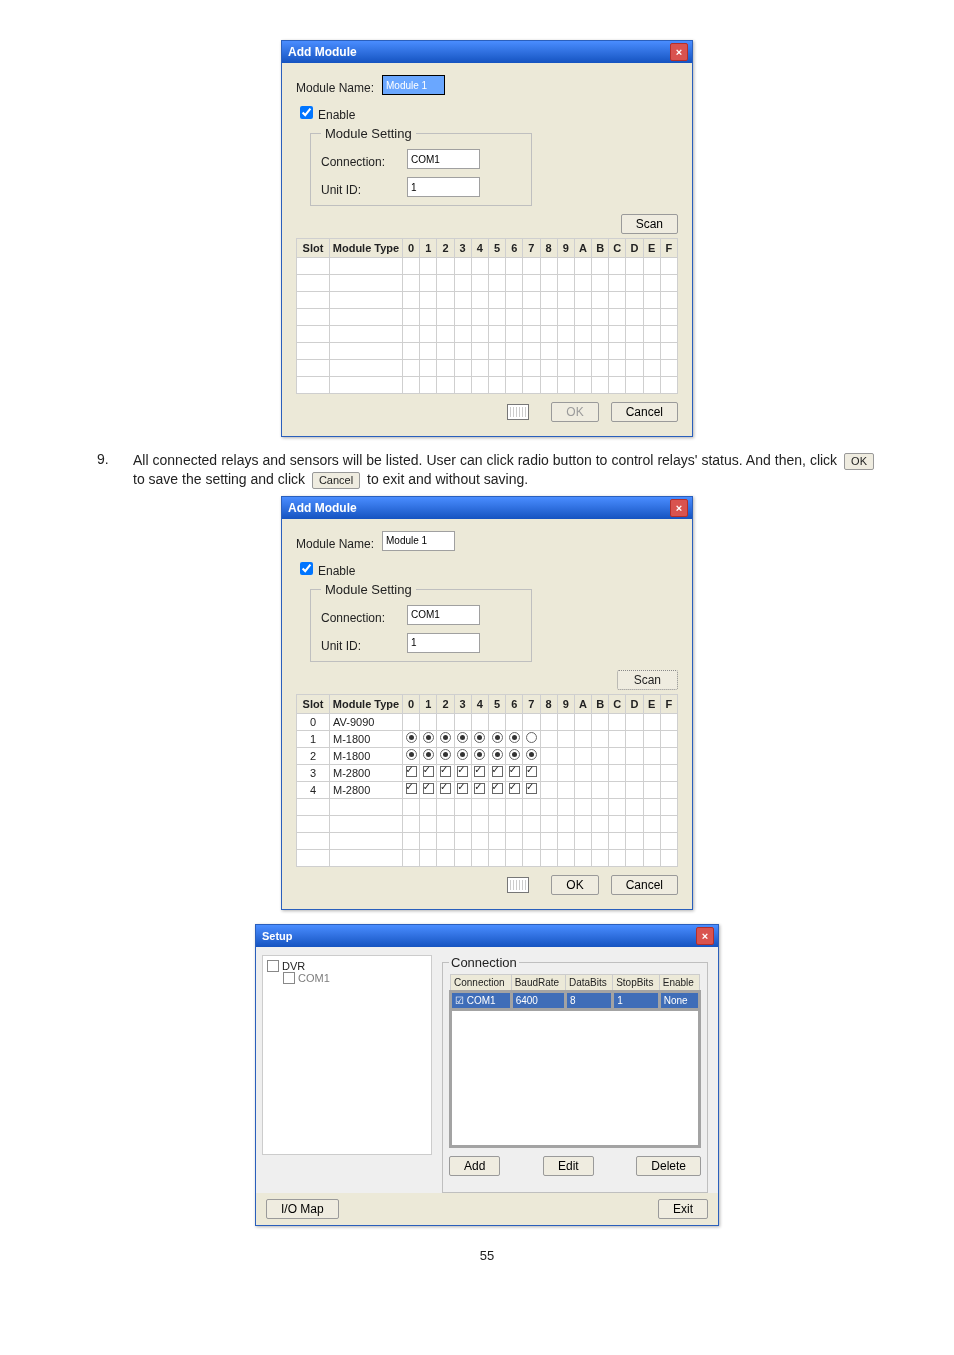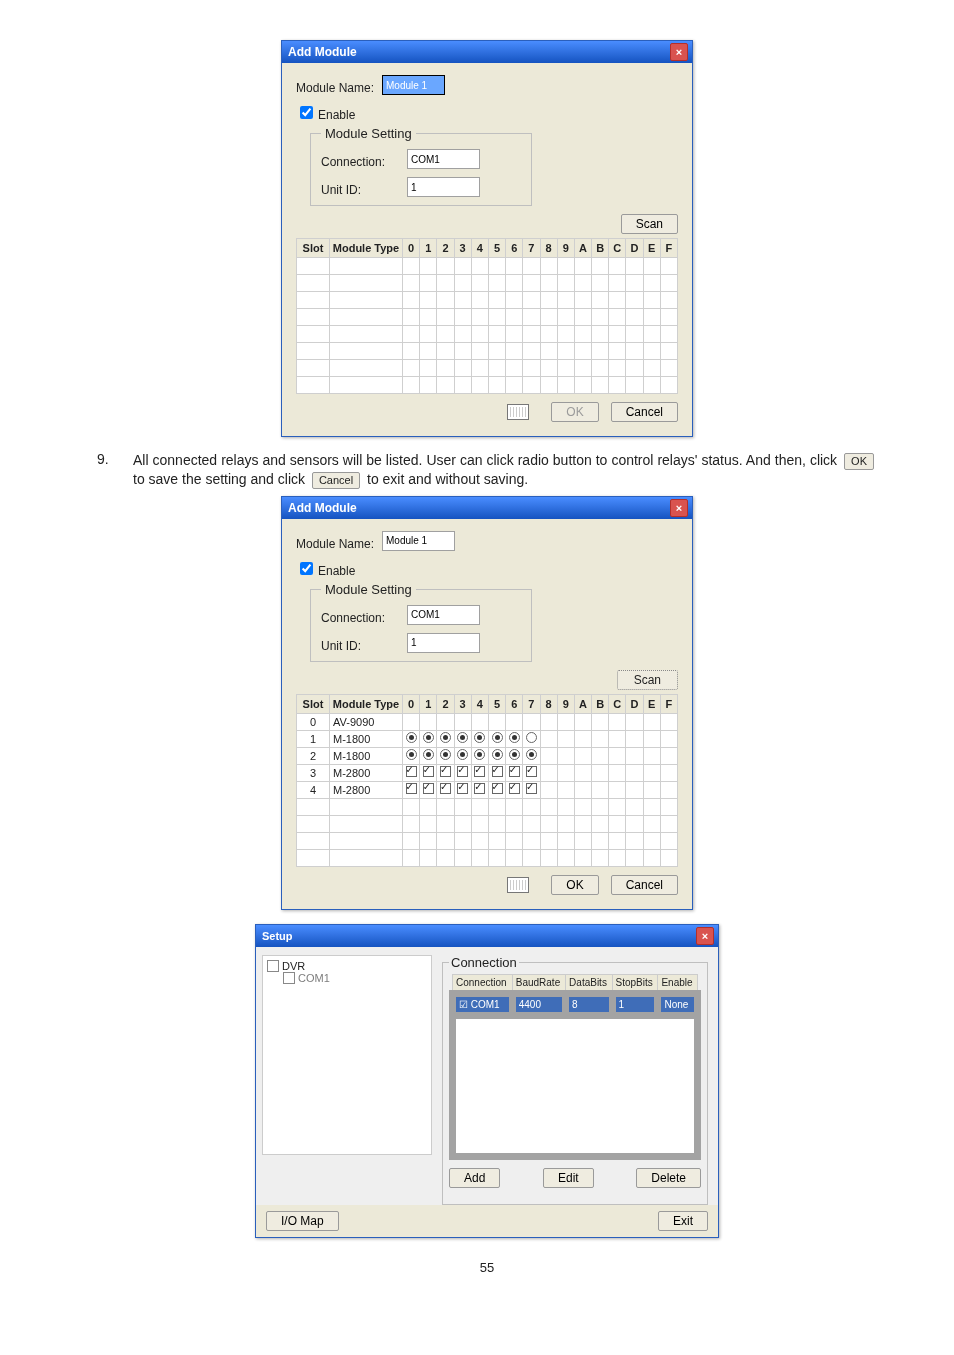--- a/index.html
+++ b/index.html
@@ -39,21 +39,21 @@
   .setup{width:462px;margin:0 auto}
   .setup .dialog-title{font-size:11px}
   .setup .sbody{display:flex;background:#efefef}
   .tree{width:160px;background:#fff;border:1px solid #ccc;margin:8px 6px;height:190px;font-size:11px;padding:4px}
   .tree .root{display:flex;align-items:center;gap:3px}
   .tree .com{margin-left:16px;color:#7d7d7d;display:flex;align-items:center;gap:3px}
   .conn{flex:1;margin:8px 8px 0 2px}
   .conn fieldset{border:1px solid #bfbfbf;padding:4px 6px 8px}
   .conn table{width:100%;border-collapse:collapse;font-size:10px}
   .conn th{background:#ece9d8;border:1px solid #ccc;padding:2px 3px;font-weight:normal;text-align:left}
-  .conn td{border:7px solid #a3a3a3;background:#3f6db8;color:#fff;padding:2px 3px}
+  .conn td{border:3px solid #a3a3a3;background:#3f6db8;color:#fff;padding:2px 3px}
   .conn .emptyrows td{background:#fff;height:130px}
   .conn .sel td:first-child{background:#3f6db8;color:#fff}
   .conn .sel td:first-child .chkmark{color:#fff}
   .setup-btns{display:flex;gap:16px;justify-content:space-between;margin:8px 0}
   .setup-footer{display:flex;justify-content:space-between;padding:6px 10px;background:#ece9d8}
   .pagenum{text-align:center;margin-top:22px;font-size:13px}
   .small-icon{width:10px;height:10px;display:inline-block;border:1px solid #888;background:#fff}
   .scan-dotted{border:1px dotted #888;padding:2px 16px;display:inline-block;background:#efece0;font-size:12px;border-radius:2px}
 </style>
 </head>
@@ -558,21 +558,21 @@
                   <th>Connection</th>
                   <th>BaudRate</th>
                   <th>DataBits</th>
                   <th>StopBits</th>
                   <th>Enable</th>
                 </tr>
               </thead>
             <tbody>
               <tr id="setrow" class="sel">
                   <td><span class="chkmark">☑</span> COM1</td>
-                  <td>4400</td>
+                  <td>6400</td>
                   <td>8</td>
                   <td>1</td>
                   <td>None</td>
                 </tr>
               <tr class="emptyrows">
                   <td colspan="5"></td>
                 </tr>
             </tbody>
           </table>
           <div class="setup-btns">

